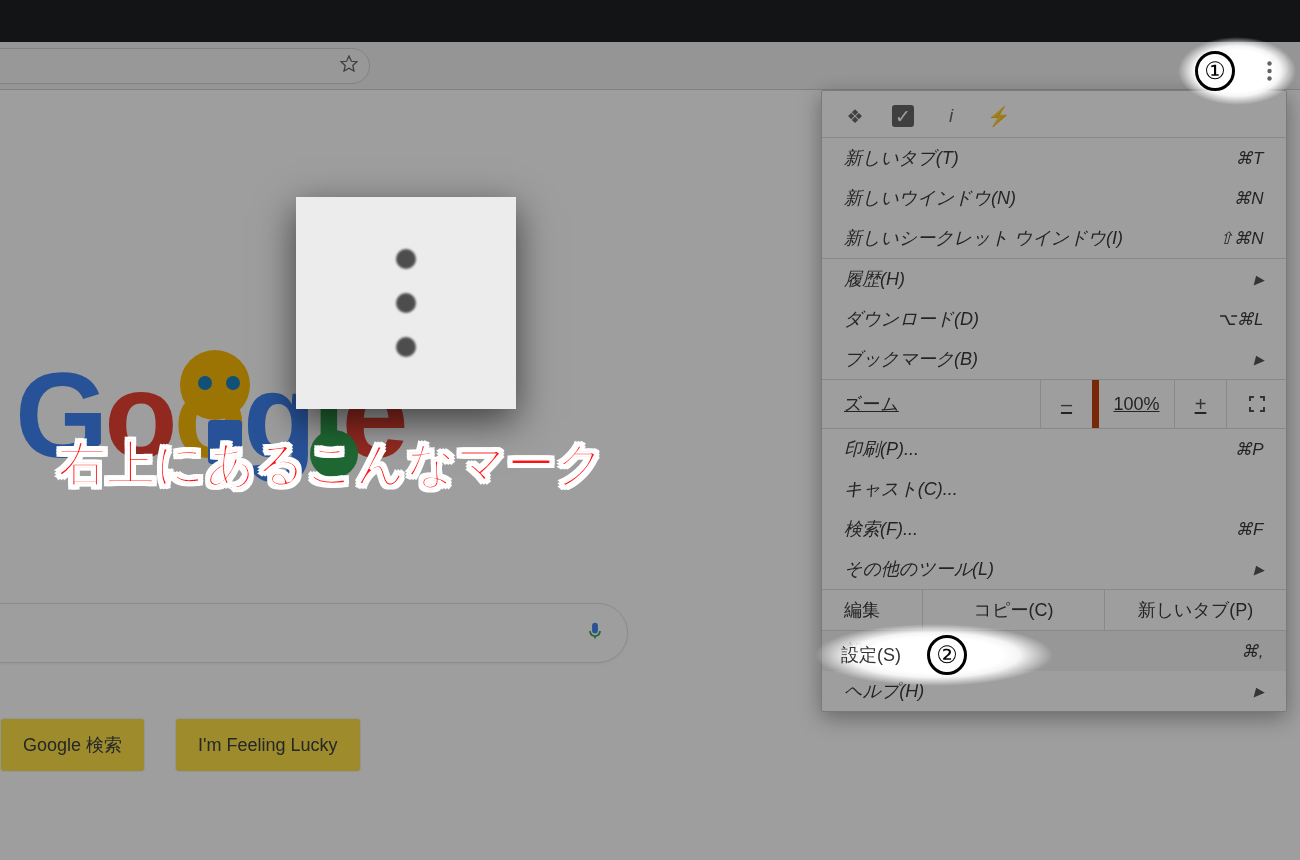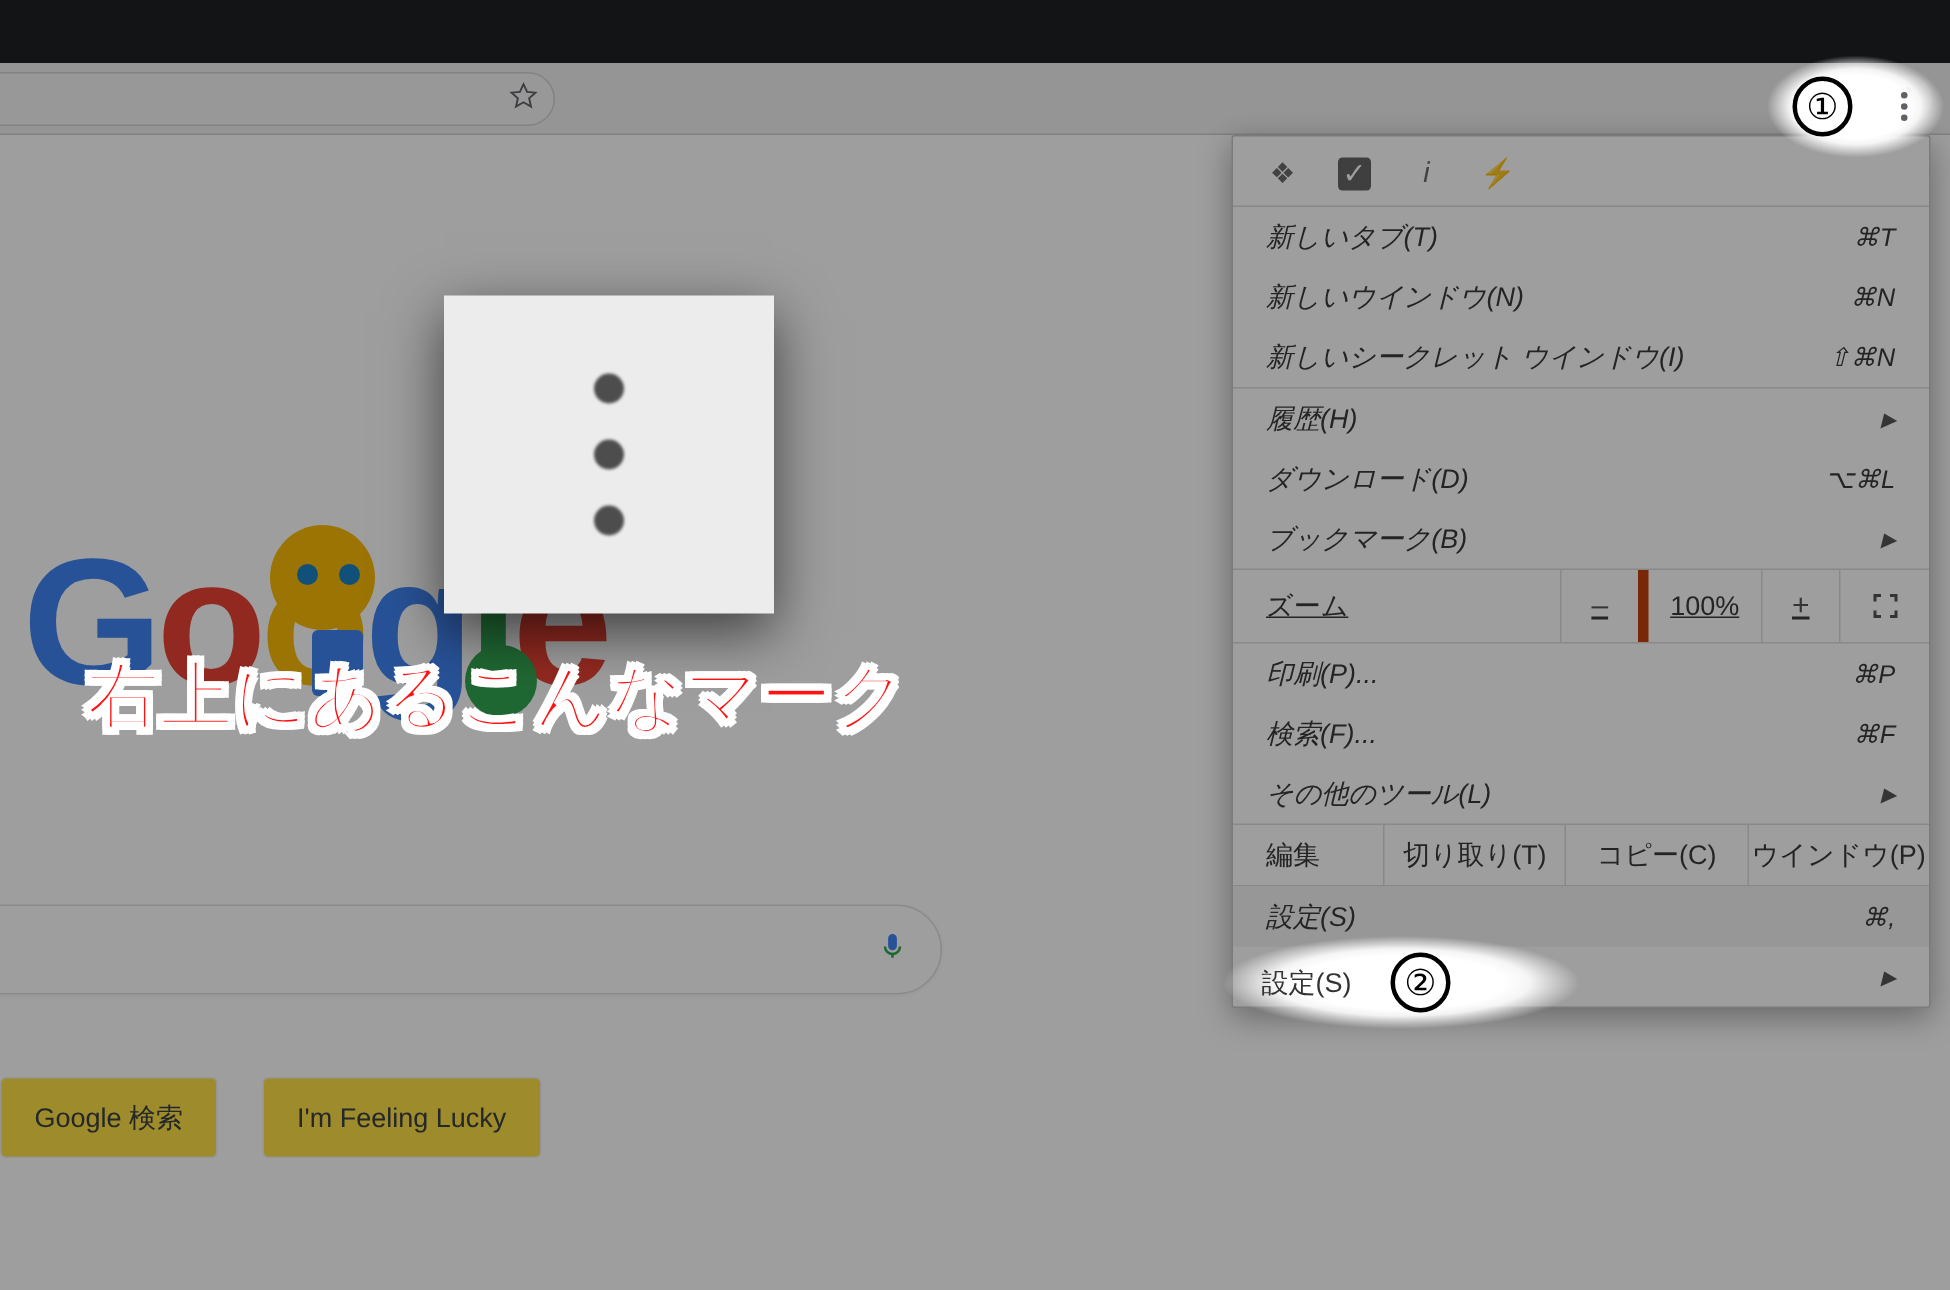--- a/index.html
+++ b/index.html
@@ -261,33 +261,35 @@
             </svg>
         </span>
       </div>
     </div>
     <hr>
     <div class="menu-item">
       <span>印刷(P)...</span>
       <span class="rt">⌘P</span>
     </div>
     <div class="menu-item">
+      <span>キャスト(C)...</span>
+    </div>
+    <div class="menu-item">
       <span>検索(F)...</span>
       <span class="rt">⌘F</span>
     </div>
     <div class="menu-item">
       <span>その他のツール(L)</span>
       <span class="chev">▶</span>
     </div>
     <hr>
     <div class="edit-row">
       <div class="cell">編集</div>
-      <div class="cell">切り取り(T)</div>
       <div class="cell">コピー(C)</div>
-      <div class="cell">ウインドウ(P)</div>
+      <div class="cell">新しいタブ(P)</div>
     </div>
     <hr>
     <div class="menu-item highlight">
       <span>設定(S)</span>
       <span class="rt">⌘,</span>
     </div>
     <div class="menu-item">
       <span>ヘルプ(H)</span>
       <span class="chev">▶</span>
     </div>

